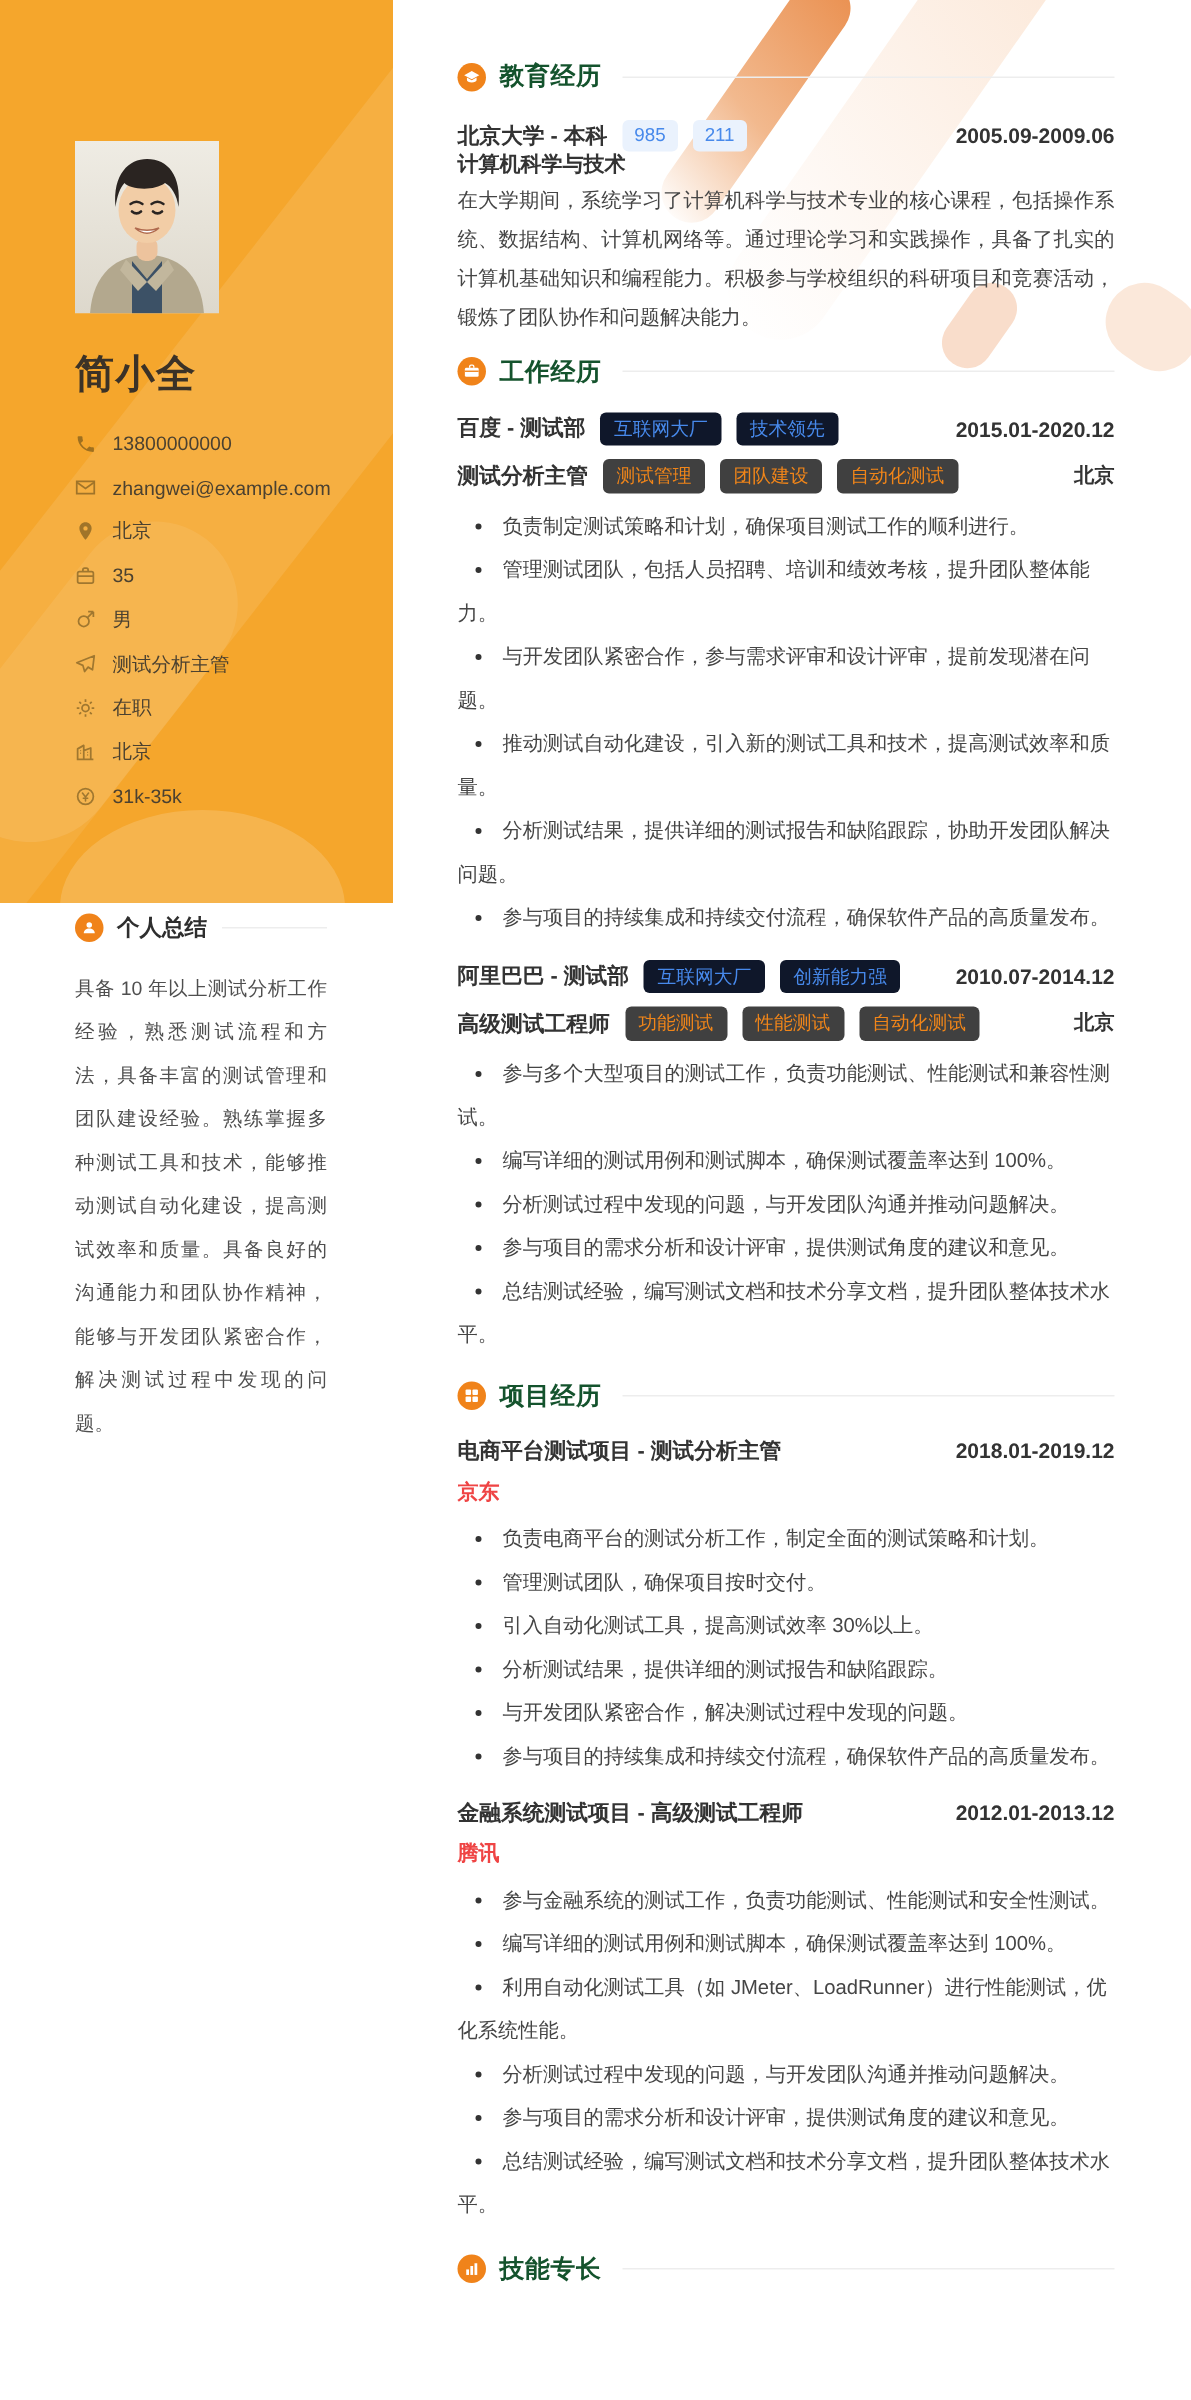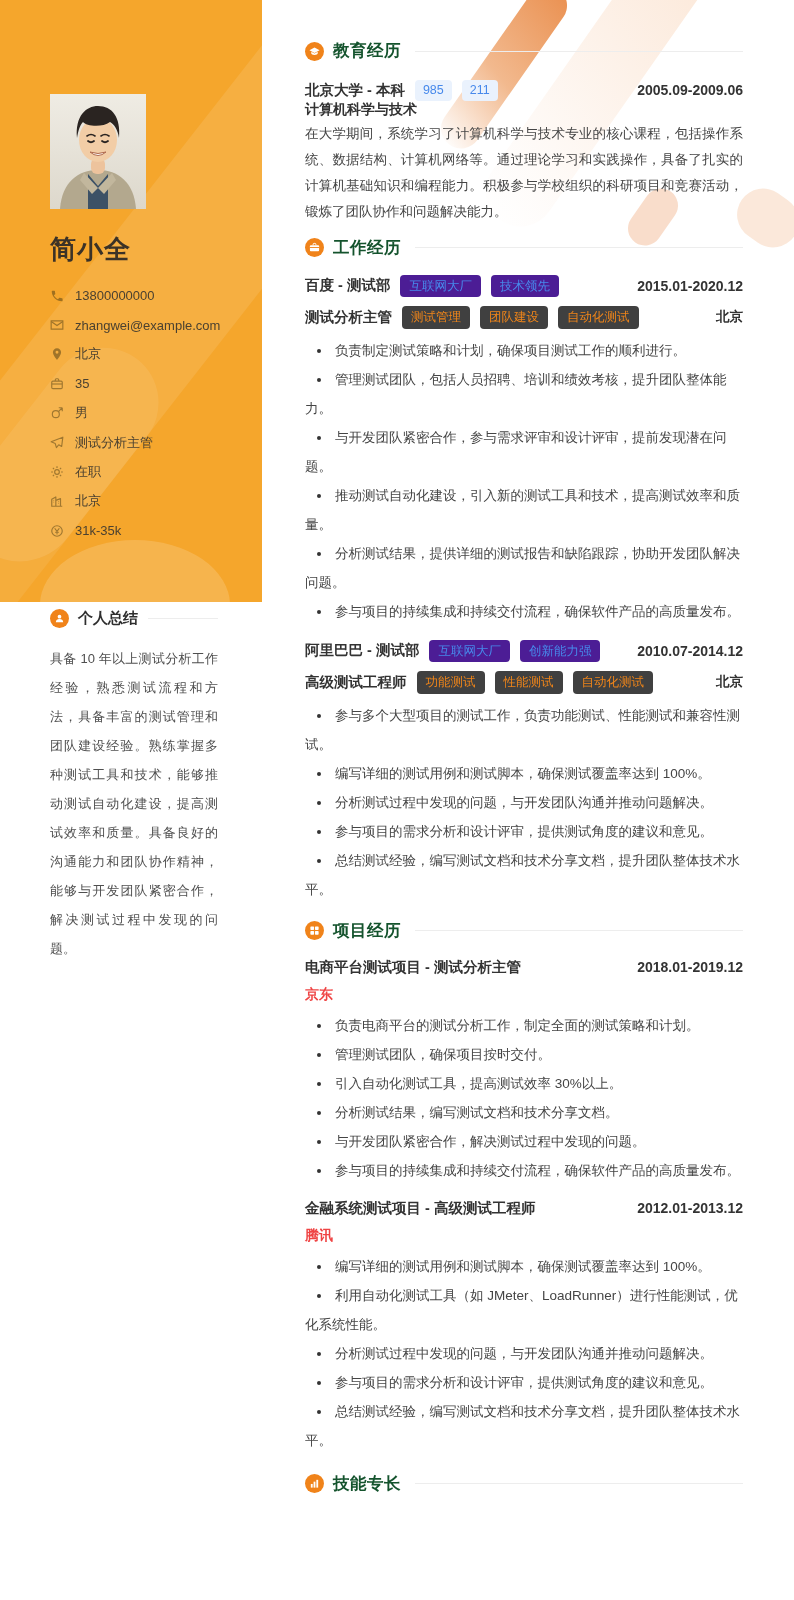--- a/index.html
+++ b/index.html
@@ -36,21 +36,21 @@
   .sec-title { font-size:16.5px; font-weight:700; color:#14532d; margin-left:9px; letter-spacing:.5px; }
   .sec-head .divider { flex:1; height:1px; background:#ededed; margin-left:14px; }
   .sec-ic { width:19px; height:19px; border-radius:50%; background:#f0831a; flex:none;
             display:flex; align-items:center; justify-content:center; }
   .sec-ic svg { width:11px; height:11px; display:block; }
   .row { display:flex; align-items:center; }
   .entry-company { font-size:14.5px; font-weight:700; color:#333; }
   .entry-date { margin-left:auto; font-size:14px; font-weight:700; color:#333; }
   .entry-loc { margin-left:auto; font-size:13.5px; font-weight:700; color:#333; }
   .tag { display:inline-block; font-size:12.5px; line-height:1; padding:5px 9px; border-radius:4px; margin-left:10px; }
-  .tag-blue { color:#4789eb; background:#4c1d95; }
+  .tag-blue { color:#4789eb; background:#0f172a; }
   .tag-orange { color:#f08519; background:#404040; }
   .badge { display:inline-block; font-size:12.5px; line-height:1; padding:4px 8px; border-radius:4px;
            margin-left:10px; color:#4789eb; background:#eaf2fd; }
   .para { font-size:13.5px; line-height:26px; color:#454545; text-align:justify; }
   .bullets { list-style:none; }
   .bullets li { font-size:13.5px; line-height:29px; color:#454545; text-indent:12px; }
   .bullets li .dot { display:inline-block; width:4px; height:4px; border-radius:50%; background:#333;
                      vertical-align:middle; margin-right:14px; }
   .sec-edu { padding-top:40px; }
   .edu-school-row { margin-top:18px; }
@@ -323,33 +323,34 @@
     <div class="entry">
       <div class="row">
         <span class="entry-company">电商平台测试项目 - 测试分析主管</span>
         <span class="entry-date">2018.01-2019.12</span>
       </div>
       <div class="proj-company">京东</div>
       <ul class="bullets">
         <li><span class="dot"></span><span>负责电商平台的测试分析工作，制定全面的测试策略和计划。</span></li>
         <li><span class="dot"></span><span>管理测试团队，确保项目按时交付。</span></li>
         <li><span class="dot"></span><span>引入自动化测试工具，提高测试效率 30%以上。</span></li>
-        <li><span class="dot"></span><span>分析测试结果，编写测试文档和技术分享文档。</span></li>
+        <li><span class="dot"></span><span>分析测试结果，提供详细的测试报告和缺陷跟踪。</span></li>
         <li><span class="dot"></span><span>与开发团队紧密合作，解决测试过程中发现的问题。</span></li>
         <li><span class="dot"></span><span>参与项目的持续集成和持续交付流程，确保软件产品的高质量发布。</span></li>
       </ul>
     </div>
 
     <div class="entry">
       <div class="row">
         <span class="entry-company">金融系统测试项目 - 高级测试工程师</span>
         <span class="entry-date">2012.01-2013.12</span>
       </div>
       <div class="proj-company">腾讯</div>
       <ul class="bullets">
+        <li><span class="dot"></span><span>参与金融系统的测试工作，负责功能测试、性能测试和安全性测试。</span></li>
         <li><span class="dot"></span><span>编写详细的测试用例和测试脚本，确保测试覆盖率达到 100%。</span></li>
         <li><span class="dot"></span><span>利用自动化测试工具（如 JMeter、LoadRunner）进行性能测试，优化系统性能。</span></li>
         <li><span class="dot"></span><span>分析测试过程中发现的问题，与开发团队沟通并推动问题解决。</span></li>
         <li><span class="dot"></span><span>参与项目的需求分析和设计评审，提供测试角度的建议和意见。</span></li>
         <li><span class="dot"></span><span>总结测试经验，编写测试文档和技术分享文档，提升团队整体技术水平。</span></li>
       </ul>
     </div>
   </section>
 
   <section class="sec-skills">

